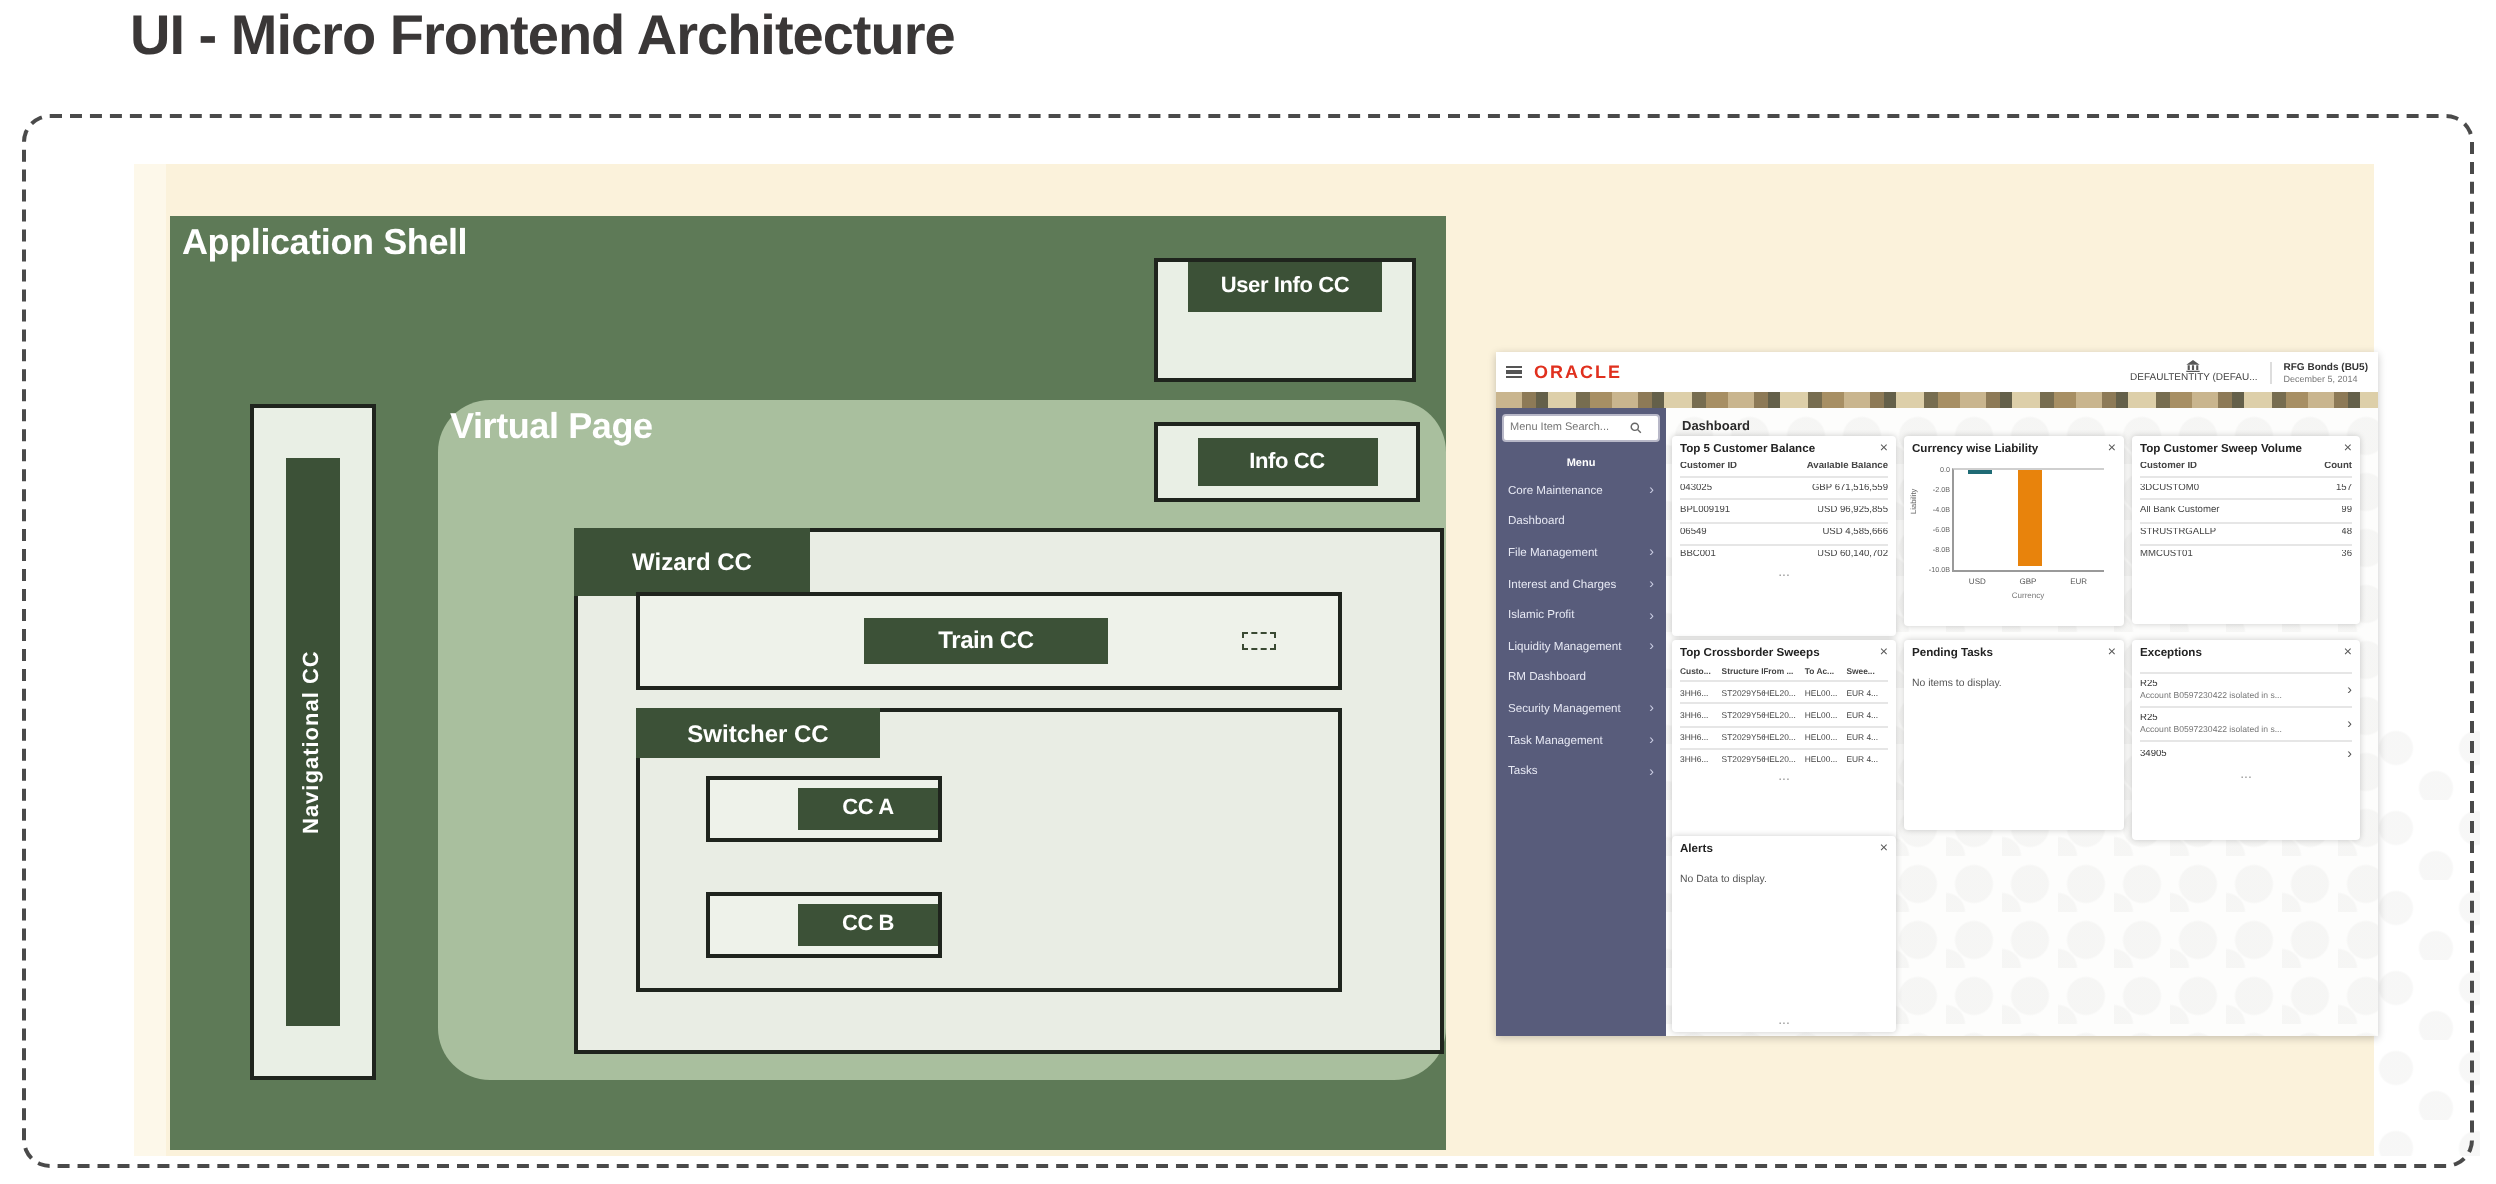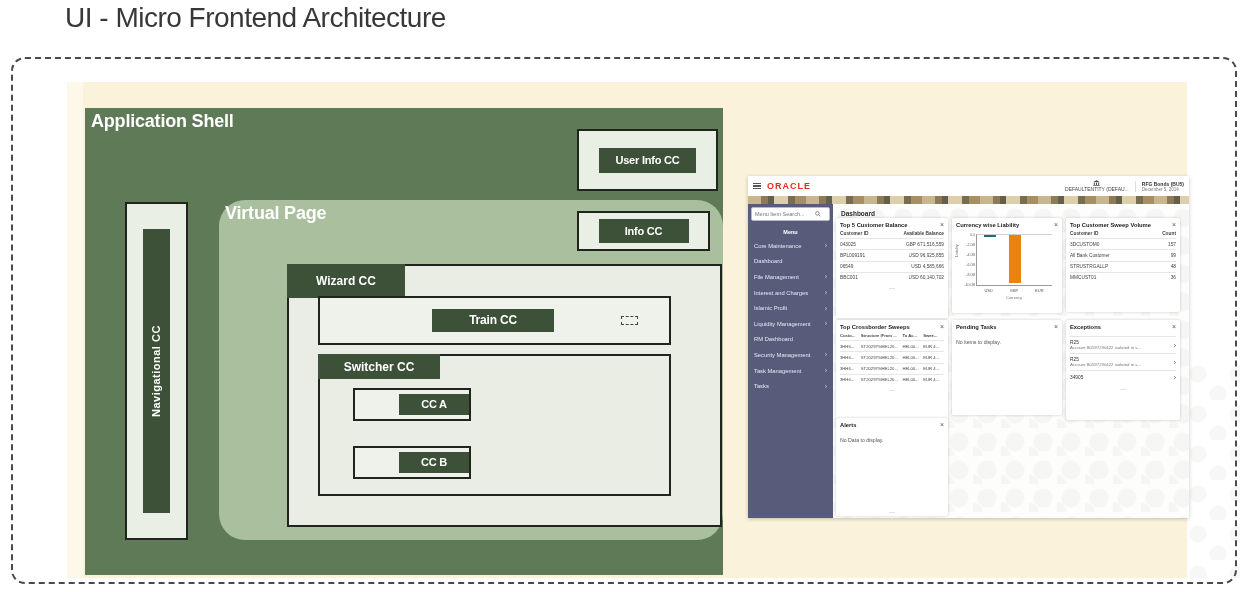--- a/index.html
+++ b/index.html
@@ -1,21 +1,21 @@
 <!DOCTYPE html>
 <html><head>
 <meta charset="utf-8">
 <style>
   * { margin:0; padding:0; box-sizing:border-box; }
   html,body { width:1248px; height:592px; background:#ffffff; overflow:hidden;
               font-family:"Liberation Sans", sans-serif; }
   .abs { position:absolute; }
 
   
-  .slide-title { left:65px; top:2px; font-size:28px; font-weight:400;
+  .slide-title { left:65px; top:2px; font-size:28px; font-weight:700;
                  color:#3a3737; letter-spacing:-0.5px;text-align:right; }
   .frame { left:11px; top:57px; width:1226px; height:527px;
            border:2px dashed #4a4a4a; border-radius:14px; }
   .canvas { left:67px; top:82px; width:1120px; height:496px;
             background:linear-gradient(90deg,#fdf8ea 0 16px,#fbf2db 16px); }
   .corner-texture { left:1188px; top:360px; width:52px; height:218px;
      background-image:radial-gradient(circle at 10px 14px, rgba(100,100,90,.05) 8px, transparent 9px),
                       radial-gradient(circle at 30px 34px, rgba(100,100,90,.05) 8px, transparent 9px);
      background-size:40px 40px; }
 
@@ -108,21 +108,21 @@
 <div class="abs slide-title">UI - Micro Frontend Architecture</div>
 
 <div class="abs frame"></div>
 <div class="abs canvas"></div>
 <div class="abs corner-texture"></div>
 
 <div class="abs shell">
   <div class="abs zone-label" style="left:6px;top:3px;">Application Shell</div>
 
 
-  <div class="abs panel" style="left:492px;top:21px;width:141px;height:62px;display:flex;align-items:center;justify-content:center;">
+  <div class="abs panel" style="left:492px;top:21px;width:131px;height:62px;display:flex;align-items:flex-start;justify-content:center;">
     <div class="dark-lbl" style="width:97px;height:25px;">User Info CC</div>
   </div>
 
   <div class="abs panel" style="left:40px;top:94px;width:63px;height:338px;display:flex;align-items:center;justify-content:center;">
     <div class="dark-lbl vtext" style="width:27px;height:284px;">Navigational CC</div>
   </div>
 
   <div class="abs vpage">
     <div class="abs zone-label" style="left:6px;top:3px;">Virtual Page</div>
 

